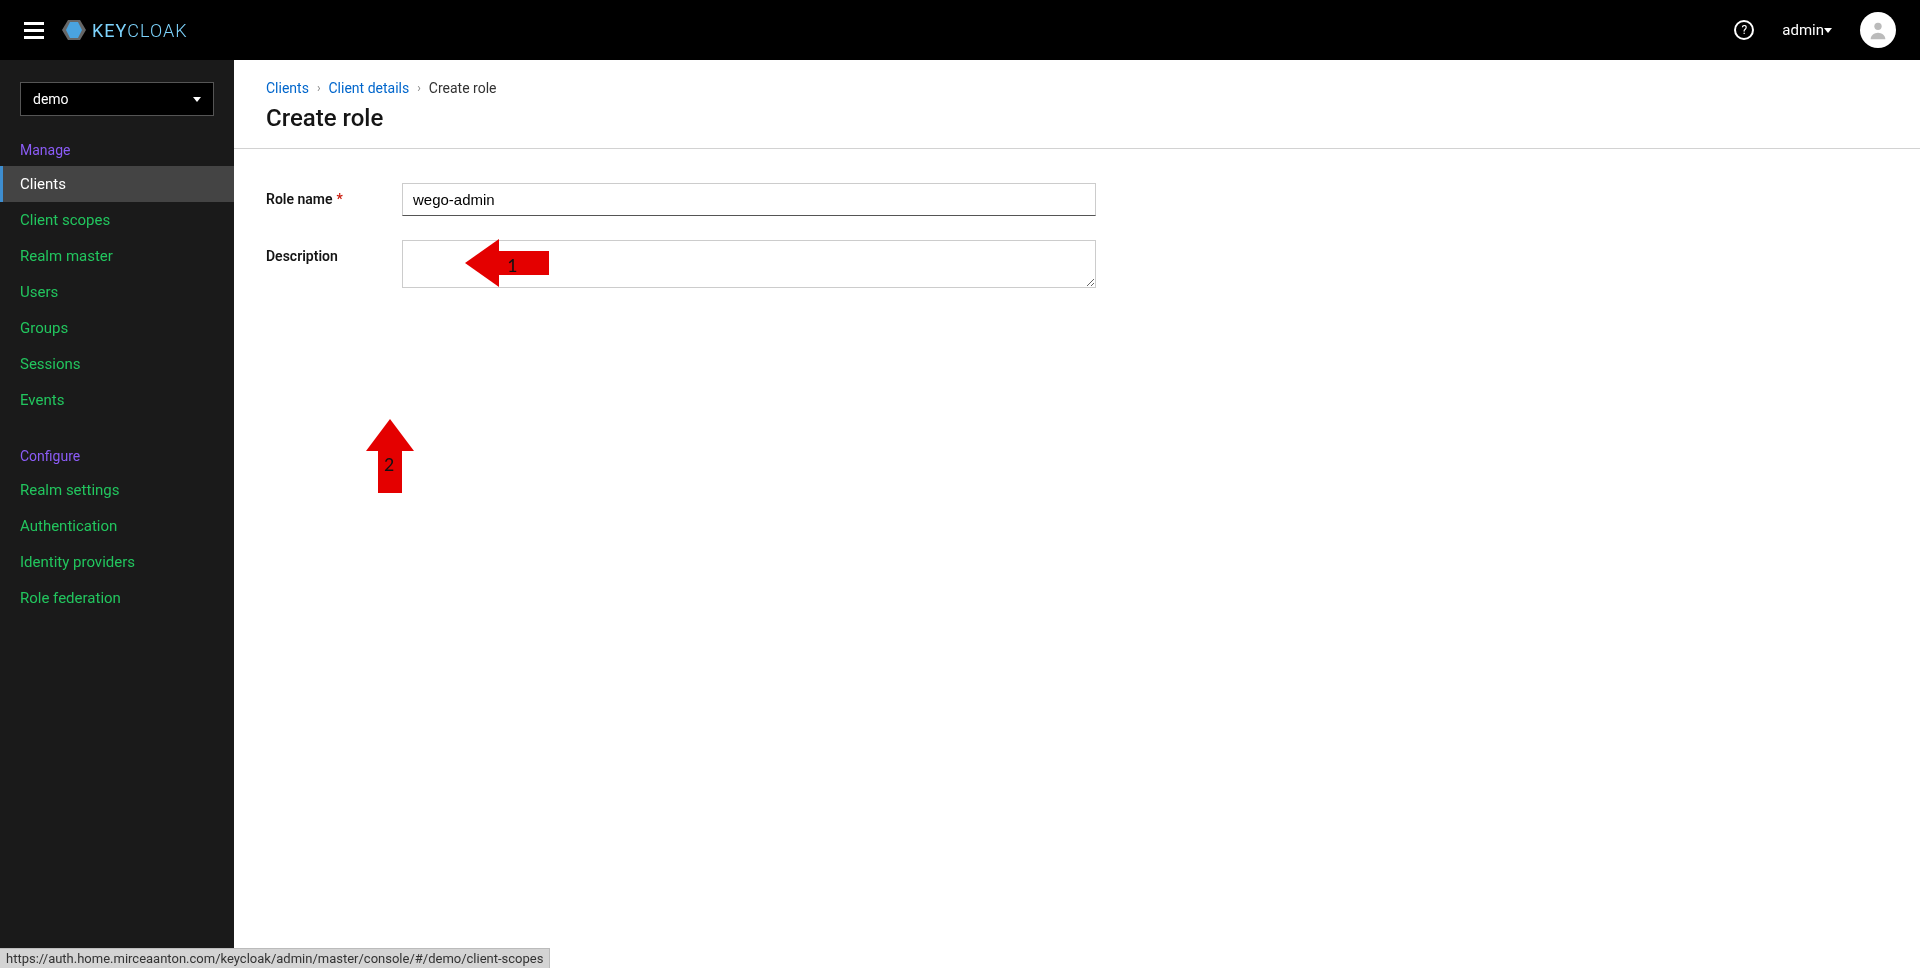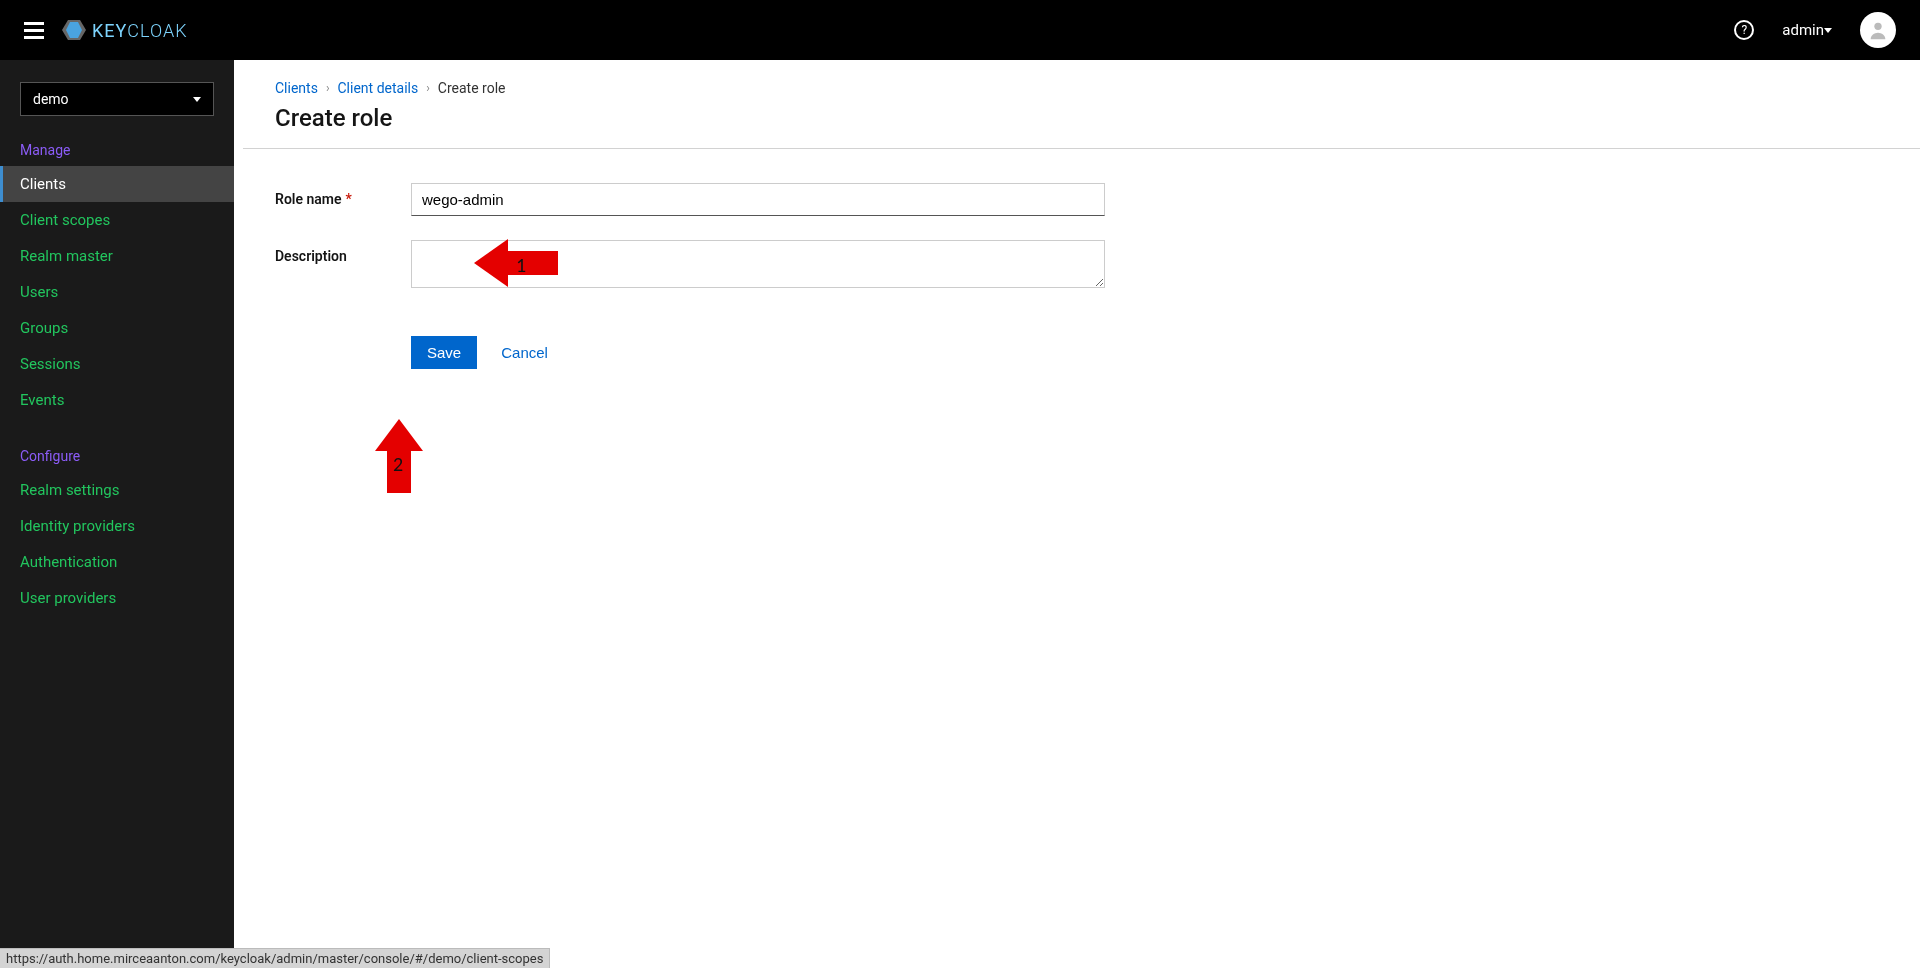--- a/index.html
+++ b/index.html
@@ -101,21 +101,20 @@
     }
     .avatar svg {
       width: 22px;
       height: 22px;
     }
 
     
     .body-container {
       display: flex;
       height: calc(100% - 60px);
-      gap: 9px;
     }
 
     
     .sidebar {
       width: 234px;
       background: #1a1a1a;
       color: #ddd;
       flex-shrink: 0;
       overflow-y: auto;
     }
@@ -379,23 +378,23 @@
       <div class="sidebar-item"><span>Realm master</span></div>
       <div class="sidebar-item"><span>Users</span></div>
       <div class="sidebar-item"><span>Groups</span></div>
       <div class="sidebar-item"><span>Sessions</span></div>
       <div class="sidebar-item"><span>Events</span></div>
     </div>
 
     <div class="sidebar-section">
       <div class="sidebar-section-title">Configure</div>
       <div class="sidebar-item"><span>Realm settings</span></div>
+      <div class="sidebar-item"><span>Authentication</span></div>
       <div class="sidebar-item"><span>Identity providers</span></div>
-      <div class="sidebar-item"><span>Authentication</span></div>
-      <div class="sidebar-item"><span>User providers</span></div>
+      <div class="sidebar-item"><span>Role federation</span></div>
     </div>
   </div>
 
   <div class="main">
     <div class="breadcrumb">
       <span class="link">Clients</span>
       <span class="sep">›</span>
       <span class="link">Client details</span>
       <span class="sep">›</span>
       <span class="current">Create role</span>
@@ -413,24 +412,20 @@
       </div>
     </div>
 
     <div class="form-row">
       <div class="form-label">Description</div>
       <div class="form-field">
         <textarea class="textarea-input" style=""></textarea>
       </div>
     </div>
 
-    <div class="button-row">
-      <button class="btn-primary">Save</button>
-      <button class="btn-link">Cancel</button>
-    </div>
 
     <div class="annotation" style="top:179px; left:231px;">
       <div class="arrow-left">
           <div class="head"></div>
           <div class="body"></div>
         </div>
     </div>
     <div class="annotation-label" style="top:193px; left:273px;">1</div>
 
     <div class="annotation" style="top:359px; left:132px;">

